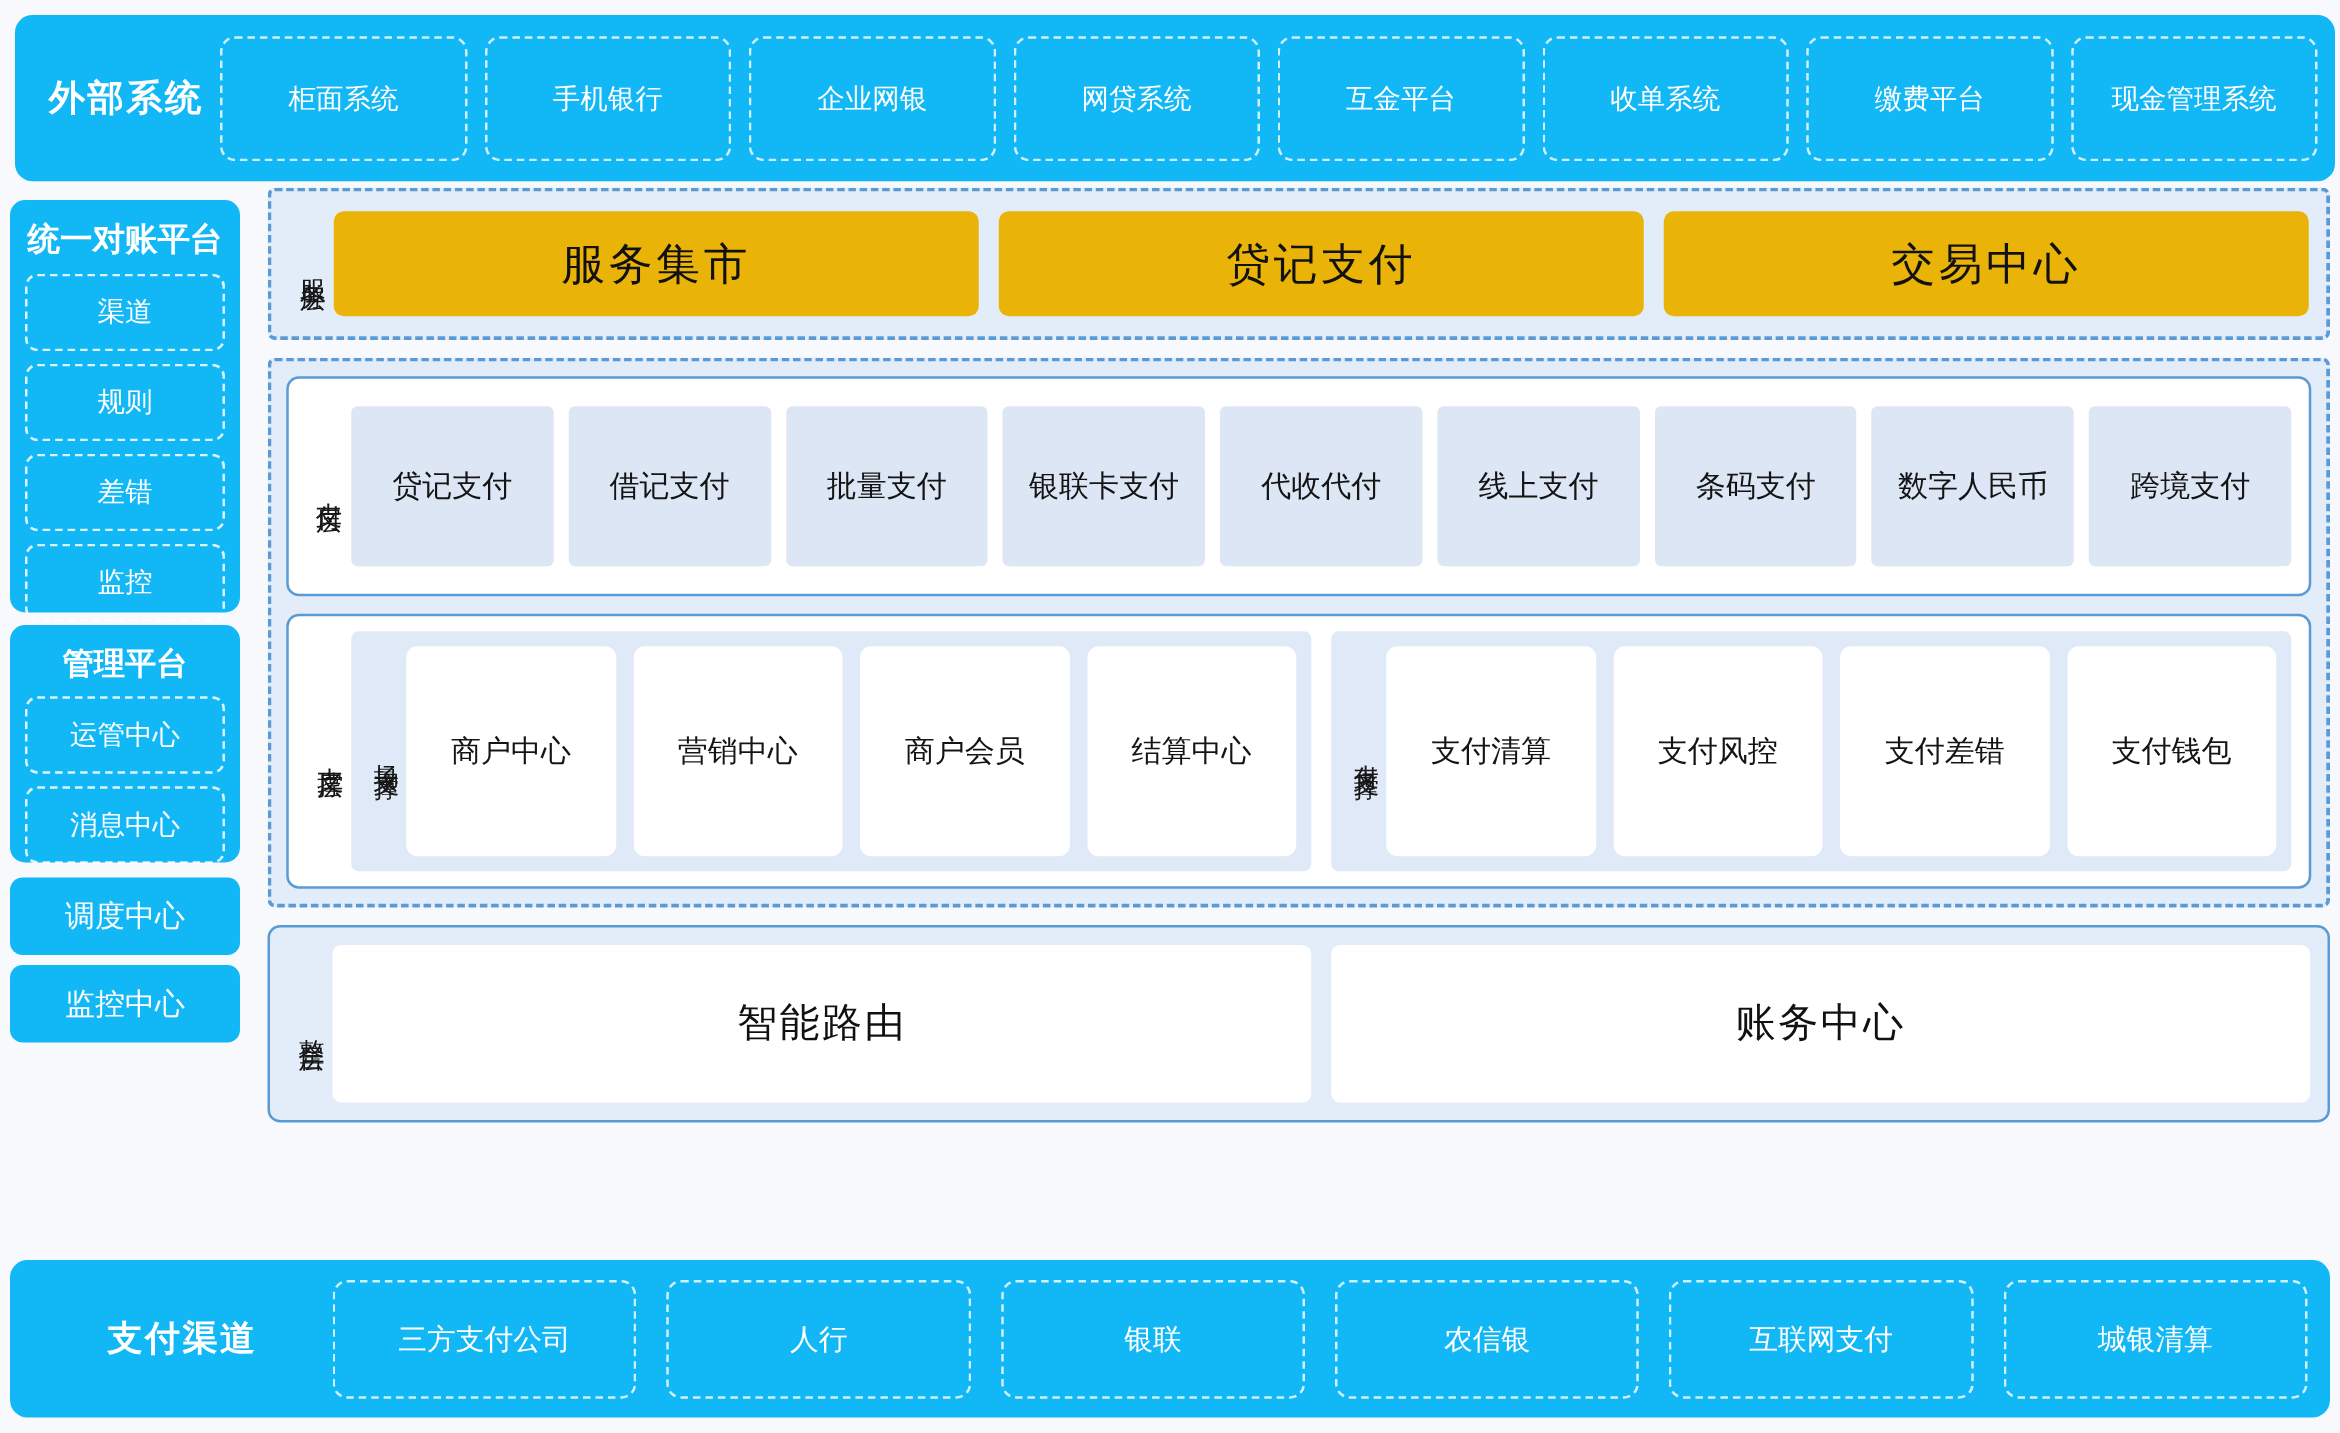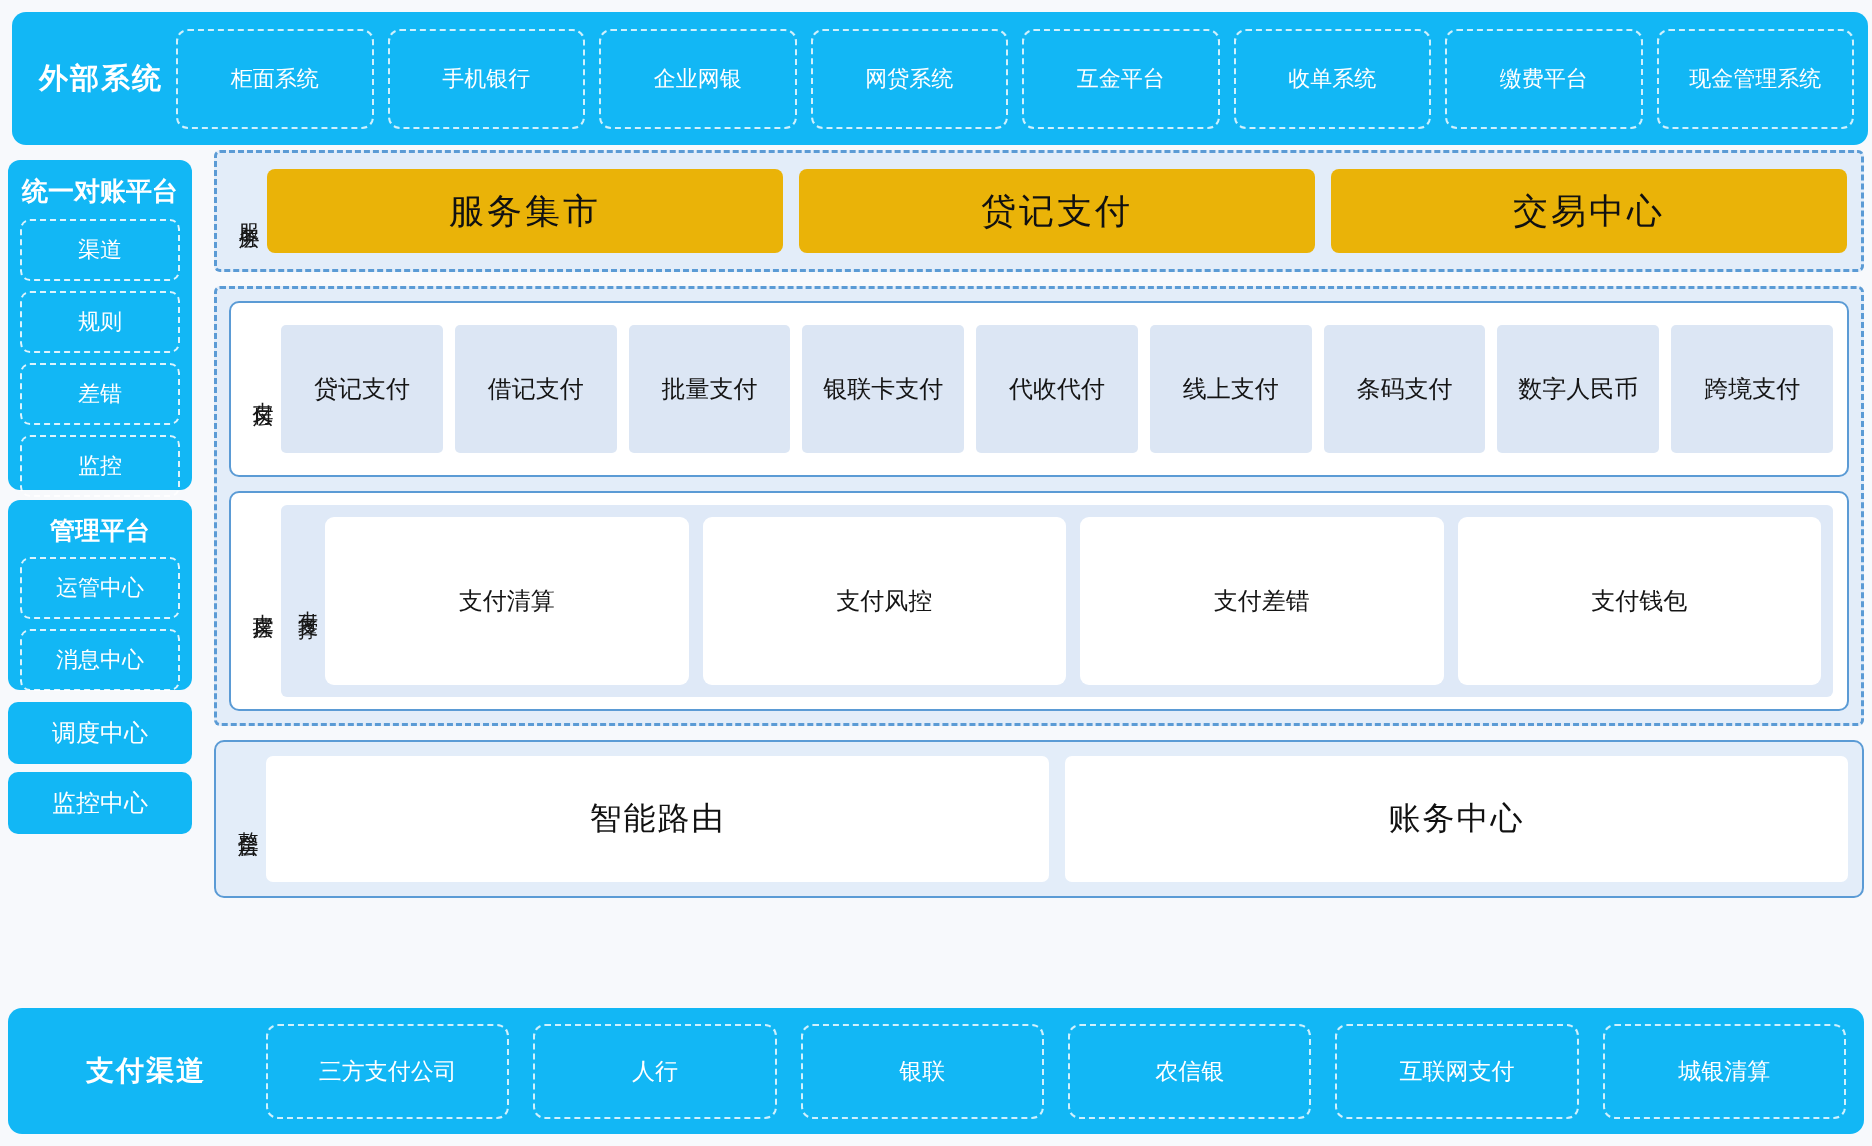--- a/index.html
+++ b/index.html
@@ -276,20 +276,29 @@
             <div class="pay-card">跨境支付</div>
           </div>
         </div>
       </div>
 
       <div class="inner-white" id="support-layer-inner">
         <div class="layer-row" style="height:100%">
           <div class="layer-label small">支撑层</div>
           <div class="support-groups">
 
+            <div class="support-group">
+              <div class="layer-label small" style="flex:0 0 32px;font-size:20px">场景支撑</div>
+              <div class="support-cards">
+                <div class="support-card">商户中心</div>
+                <div class="support-card">营销中心</div>
+                <div class="support-card">商户会员</div>
+                <div class="support-card">结算中心</div>
+              </div>
+            </div>
 
             <div class="support-group">
               <div class="layer-label small" style="flex:0 0 32px;font-size:20px">支付支撑</div>
               <div class="support-cards">
                 <div class="support-card">支付清算</div>
                 <div class="support-card">支付风控</div>
                 <div class="support-card">支付差错</div>
                 <div class="support-card">支付钱包</div>
               </div>
             </div>

